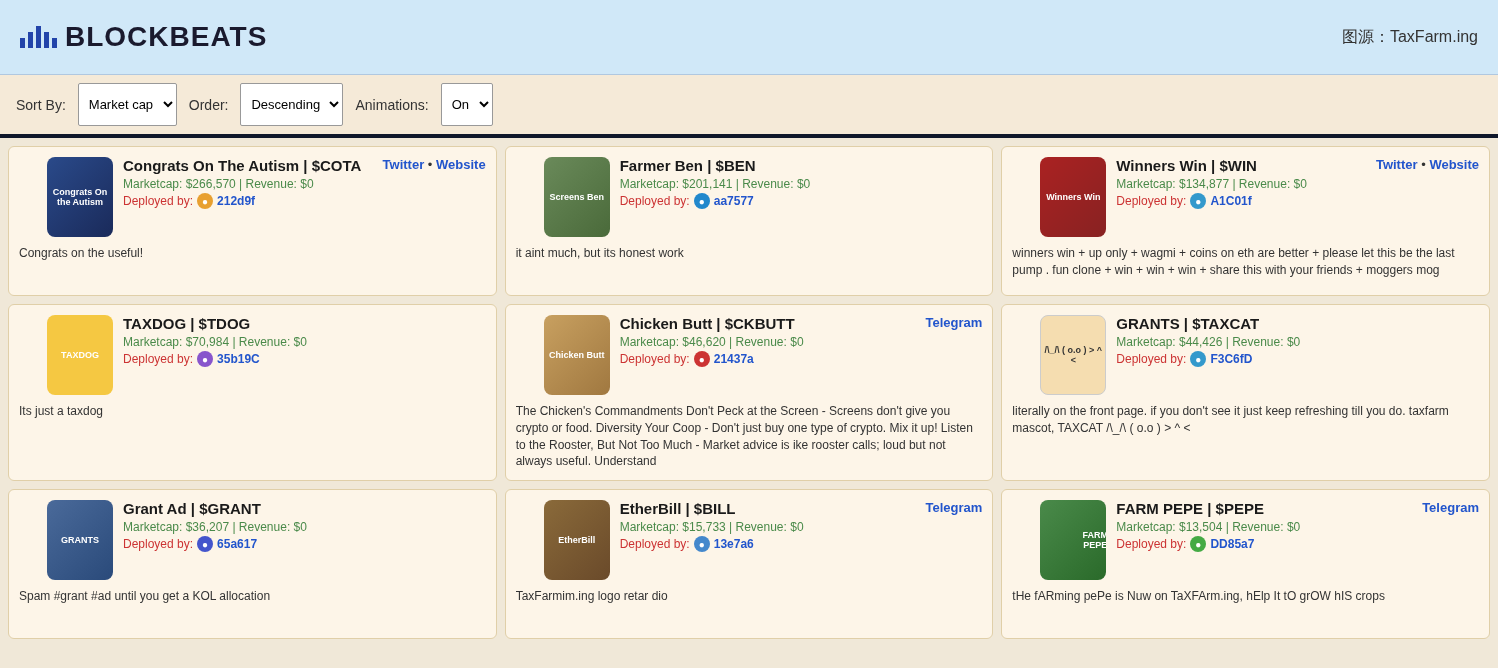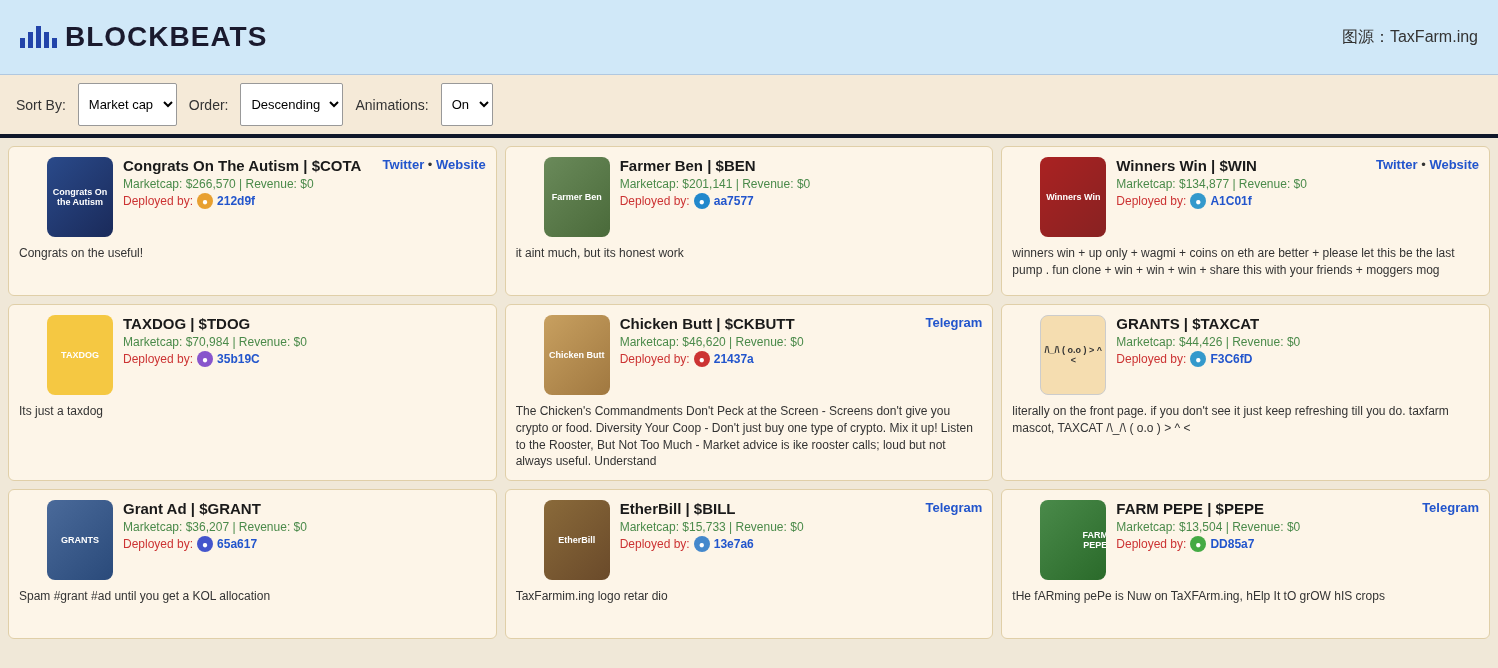--- a/index.html
+++ b/index.html
@@ -225,21 +225,21 @@
             <span class="deployer-icon" style="background: rgb(232, 160, 48); font-size: 10px;">●</span>
             <span class="deployer-address">212d9f</span>
           </div>
         </div>
       </div>
       <div class="card-description">Congrats on the useful!</div>
     </div>
     <div class="card">
       <div class="card-top">
         <div class="card-image img-farmer">
-          <div class="img-inner" style="color: white;">Farmer Ben</div>
+          <div class="img-inner" style="color: white;">Screens Ben</div>
         </div>
         <div class="card-content">
           <div class="card-title">Farmer Ben | $BEN</div>
           <div class="card-marketcap">Marketcap: $201,141 | Revenue: $0</div>
           <div class="deployer-row">
             <span class="deployed-label">Deployed by:</span>
             <span class="deployer-icon" style="background: rgb(34, 136, 204); font-size: 10px;">●</span>
             <span class="deployer-address">aa7577</span>
           </div>
         </div>

